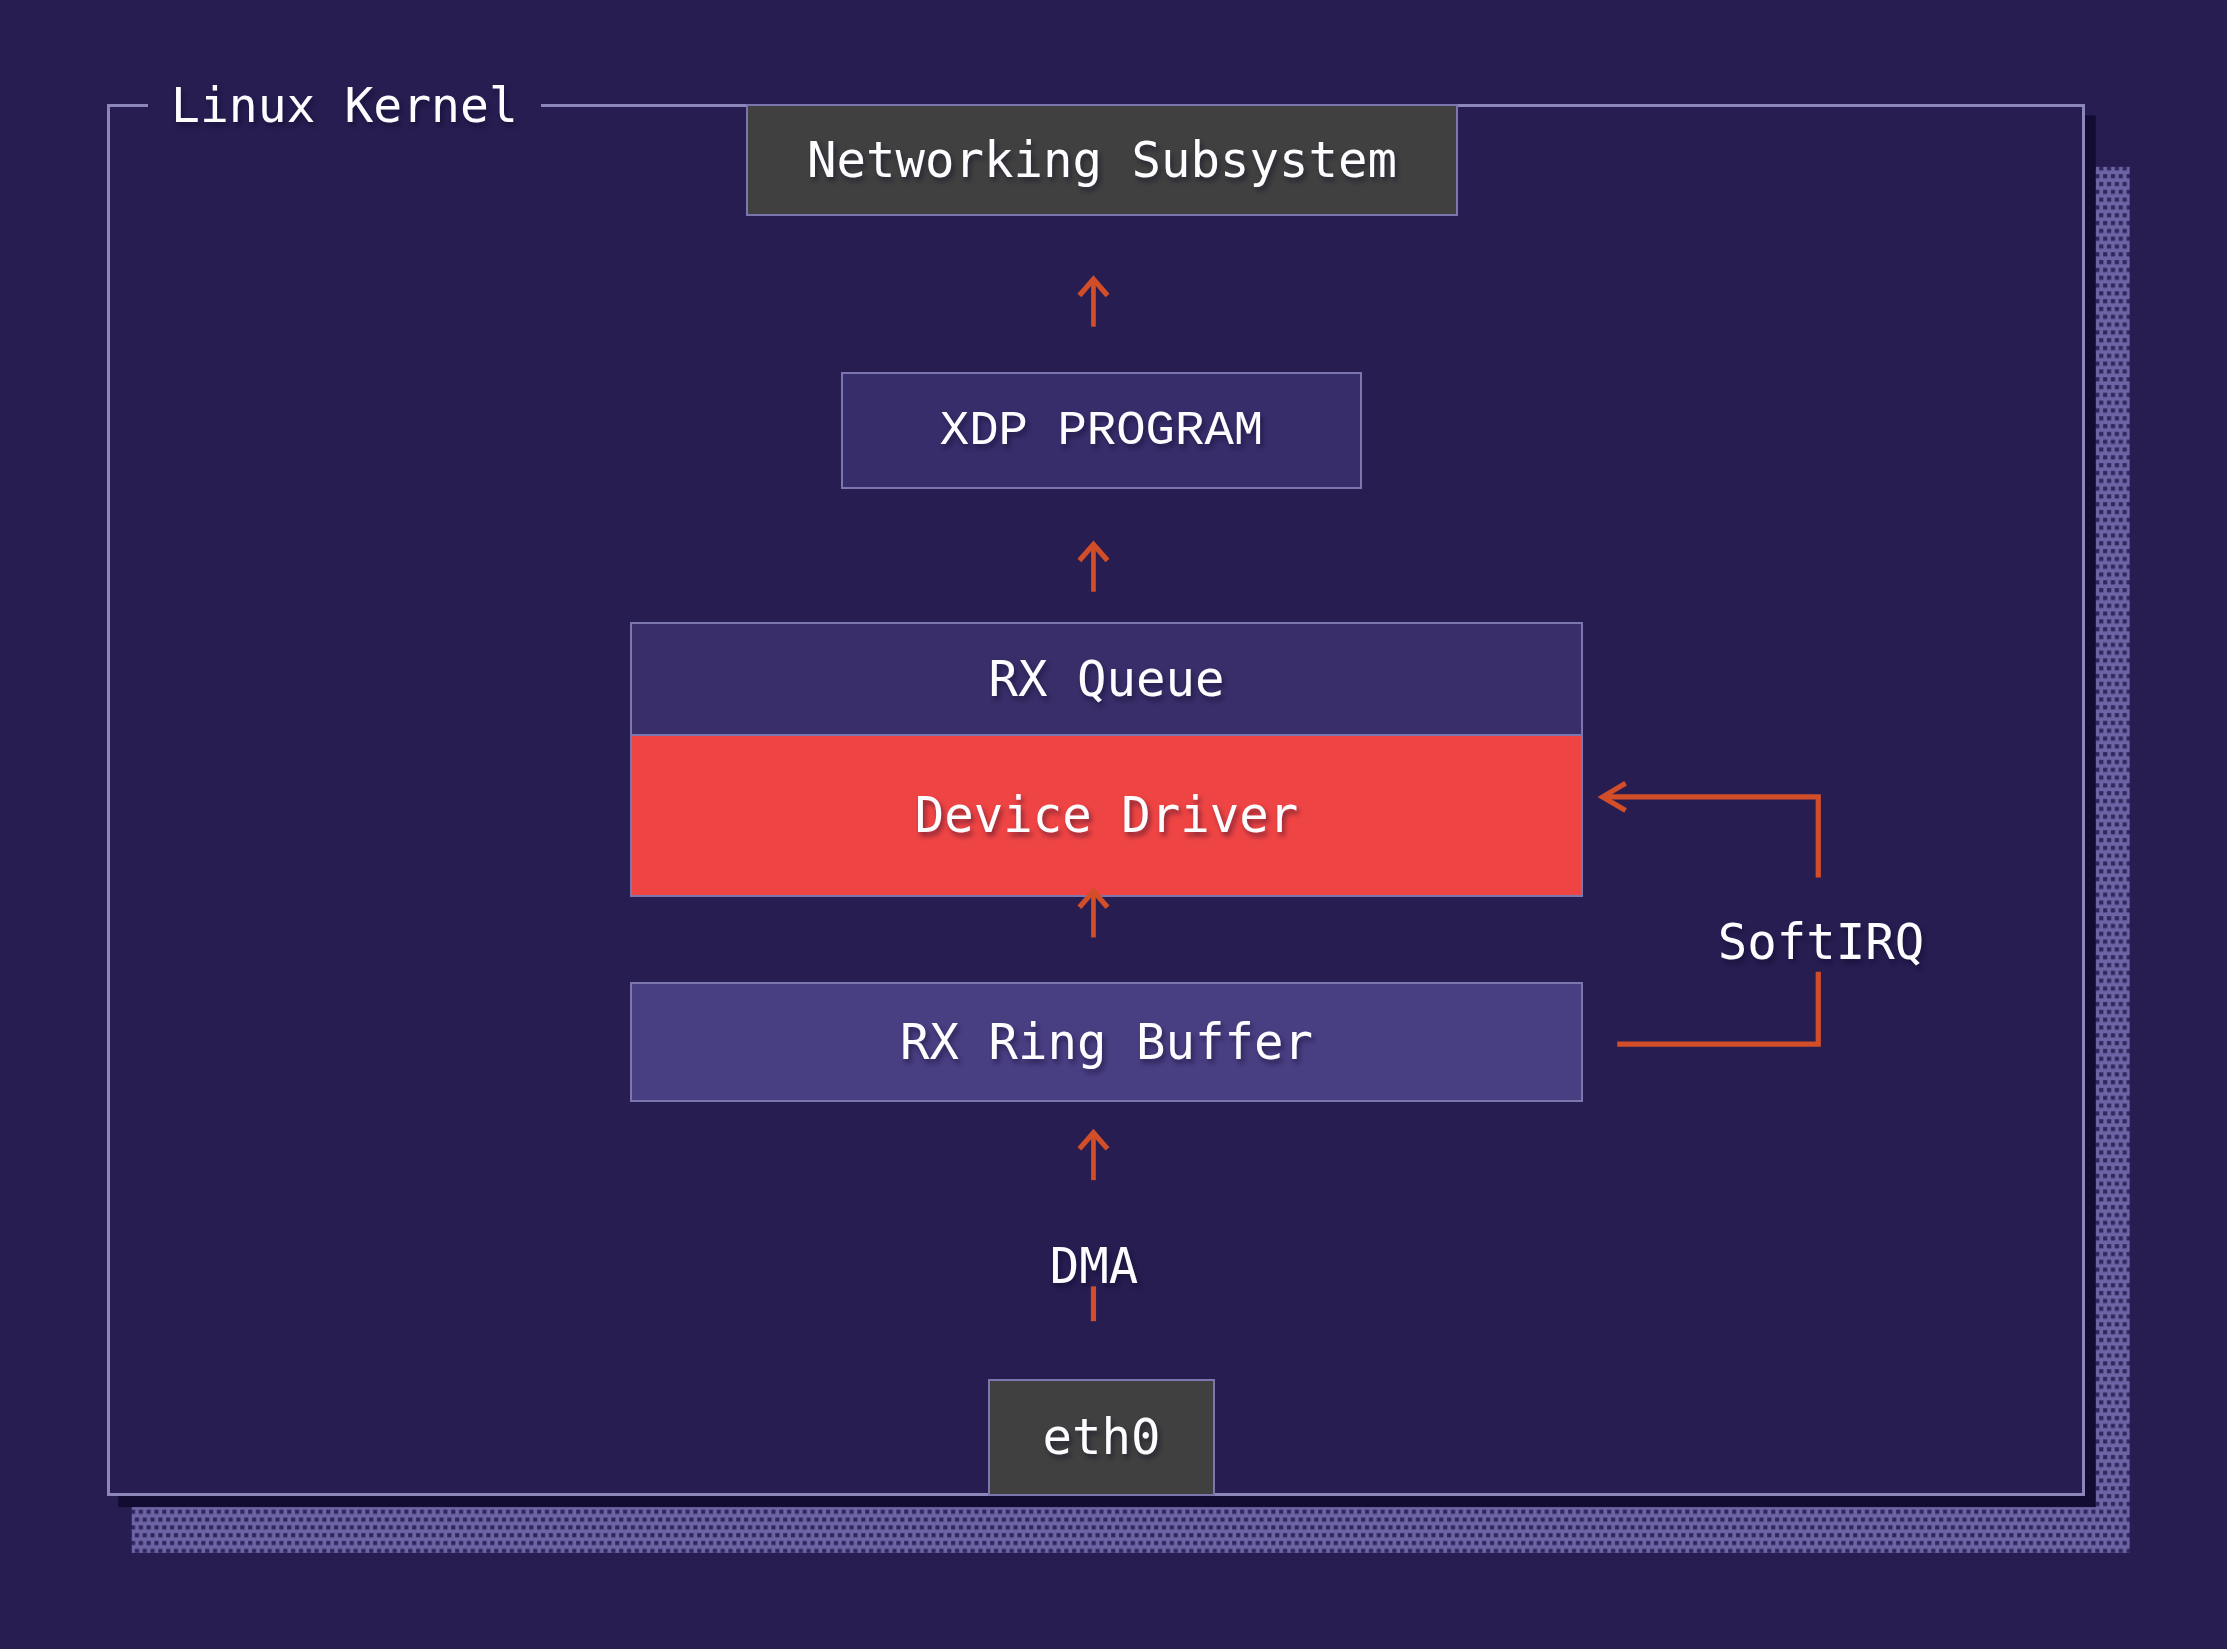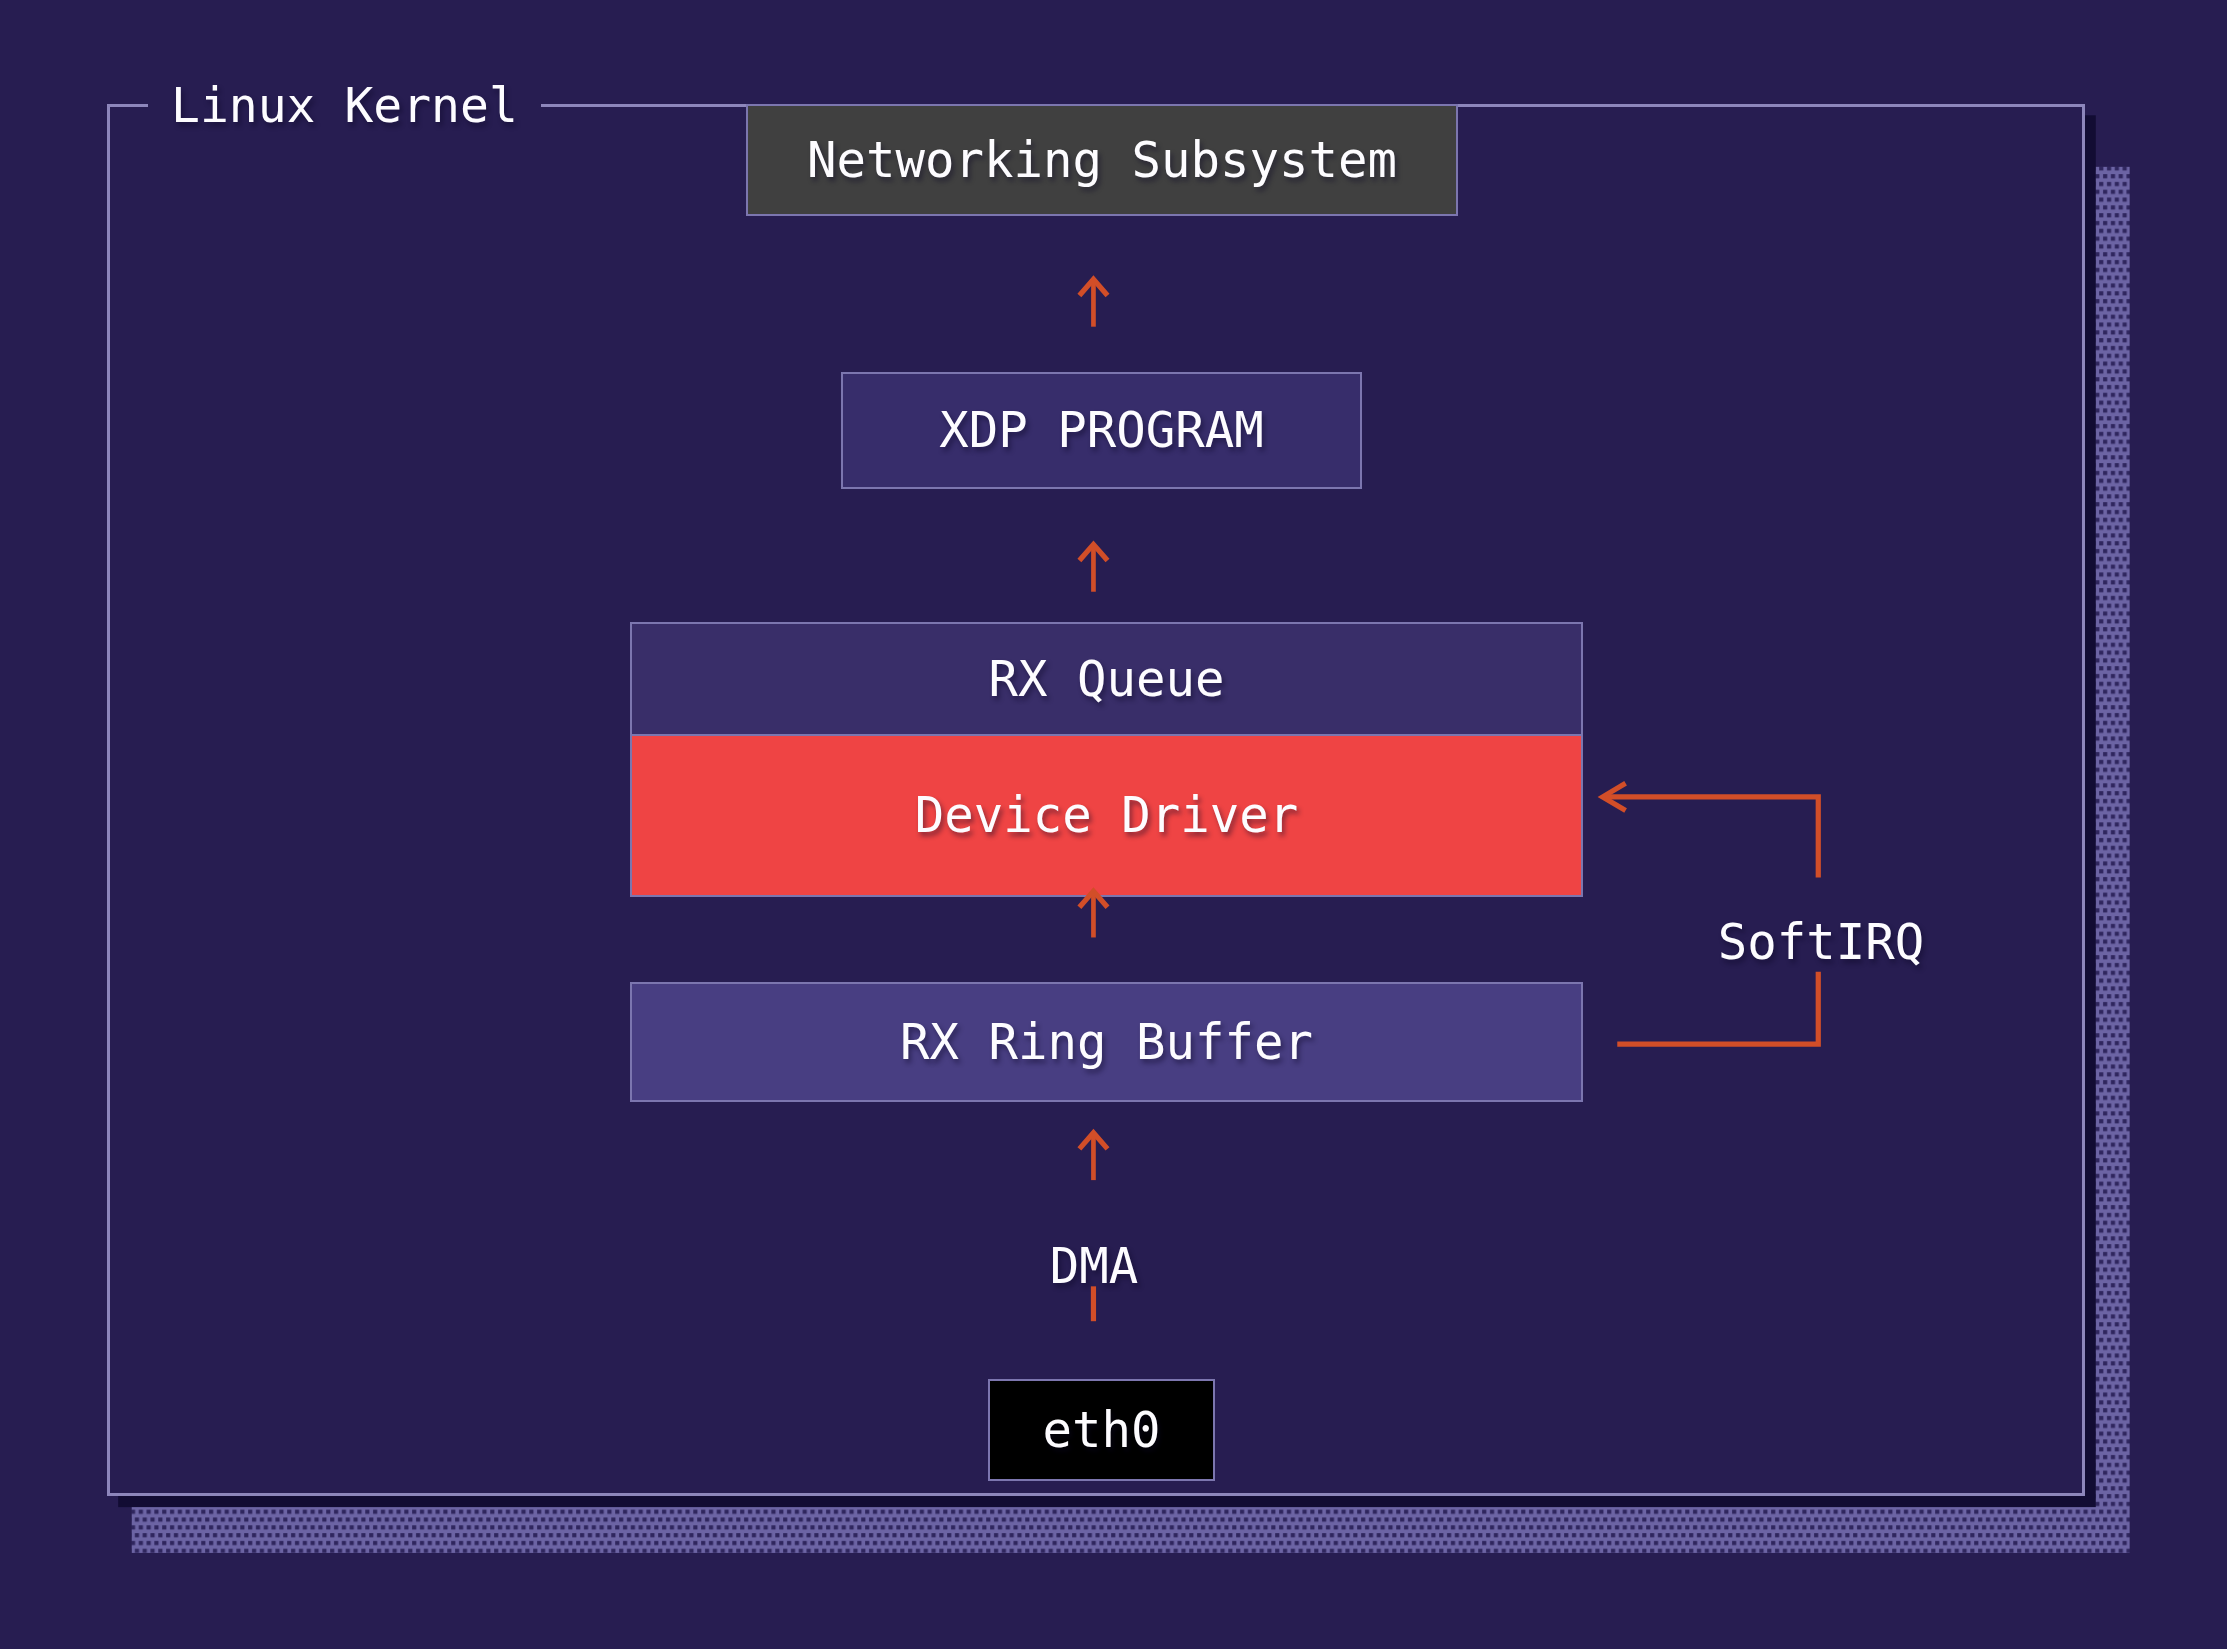--- a/index.html
+++ b/index.html
@@ -36,34 +36,34 @@
   .node {
     box-sizing: border-box;
     border: 2.6px solid #7c76af;
     display: flex; align-items: center; justify-content: center;
     color: #fdfcff;
     font-size: 49px;
     text-shadow: 2.6px 3.6px 5.2px rgba(12,6,36,0.45);
     white-space: nowrap;
   }
   #node-networking { left: 746px; top: 104px; width: 712px; height: 112px; background: #404040; }
-  #node-xdp        { left: 841px; top: 372px; width: 521px; height: 117px; background: #372d6b; }
+  #node-xdp        { left: 841px; top: 372px; width: 521px; height: 117px; background: #372d6b; font-family: Liberation Mono, monospace; }
   #rx-group        { left: 630px; top: 622px; width: 953px; height: 275px;
                      box-sizing: border-box; border: 2.6px solid #7c76af;
                      display: flex; flex-direction: column; }
   .rx-row {
     display: flex; align-items: center; justify-content: center;
     color: #fdfcff; font-size: 49px;
     text-shadow: 2.6px 3.6px 5.2px rgba(12,6,36,0.45);
     white-space: nowrap;
   }
   #rx-queue-row     { height: 110px; background: #392e69; border-bottom: 2.6px solid #7c76af; }
   #device-driver-row{ flex: 1; background: #ef4444; }
   #node-ringbuffer { left: 630px; top: 982px; width: 953px; height: 120px; background: #483e82; }
-  #node-eth0       { left: 988px; top: 1379px; width: 227px; height: 102px; background: #000000; }
+  #node-eth0       { left: 988px; top: 1379px; width: 227px; height: 117px; background: #404040; }
   .float-label {
     color: #fdfcff; font-size: 49px;
     text-shadow: 2.6px 3.6px 5.2px rgba(12,6,36,0.45);
     text-align: center; white-space: nowrap;
     line-height: 62px;
   }
   #dma-label     { left: 990px; top: 1206px; width: 208px; margin-top: 30px; }
   #softirq-label { left: 1691px; top: 912px; width: 260px; }
 </style>
 </head>

